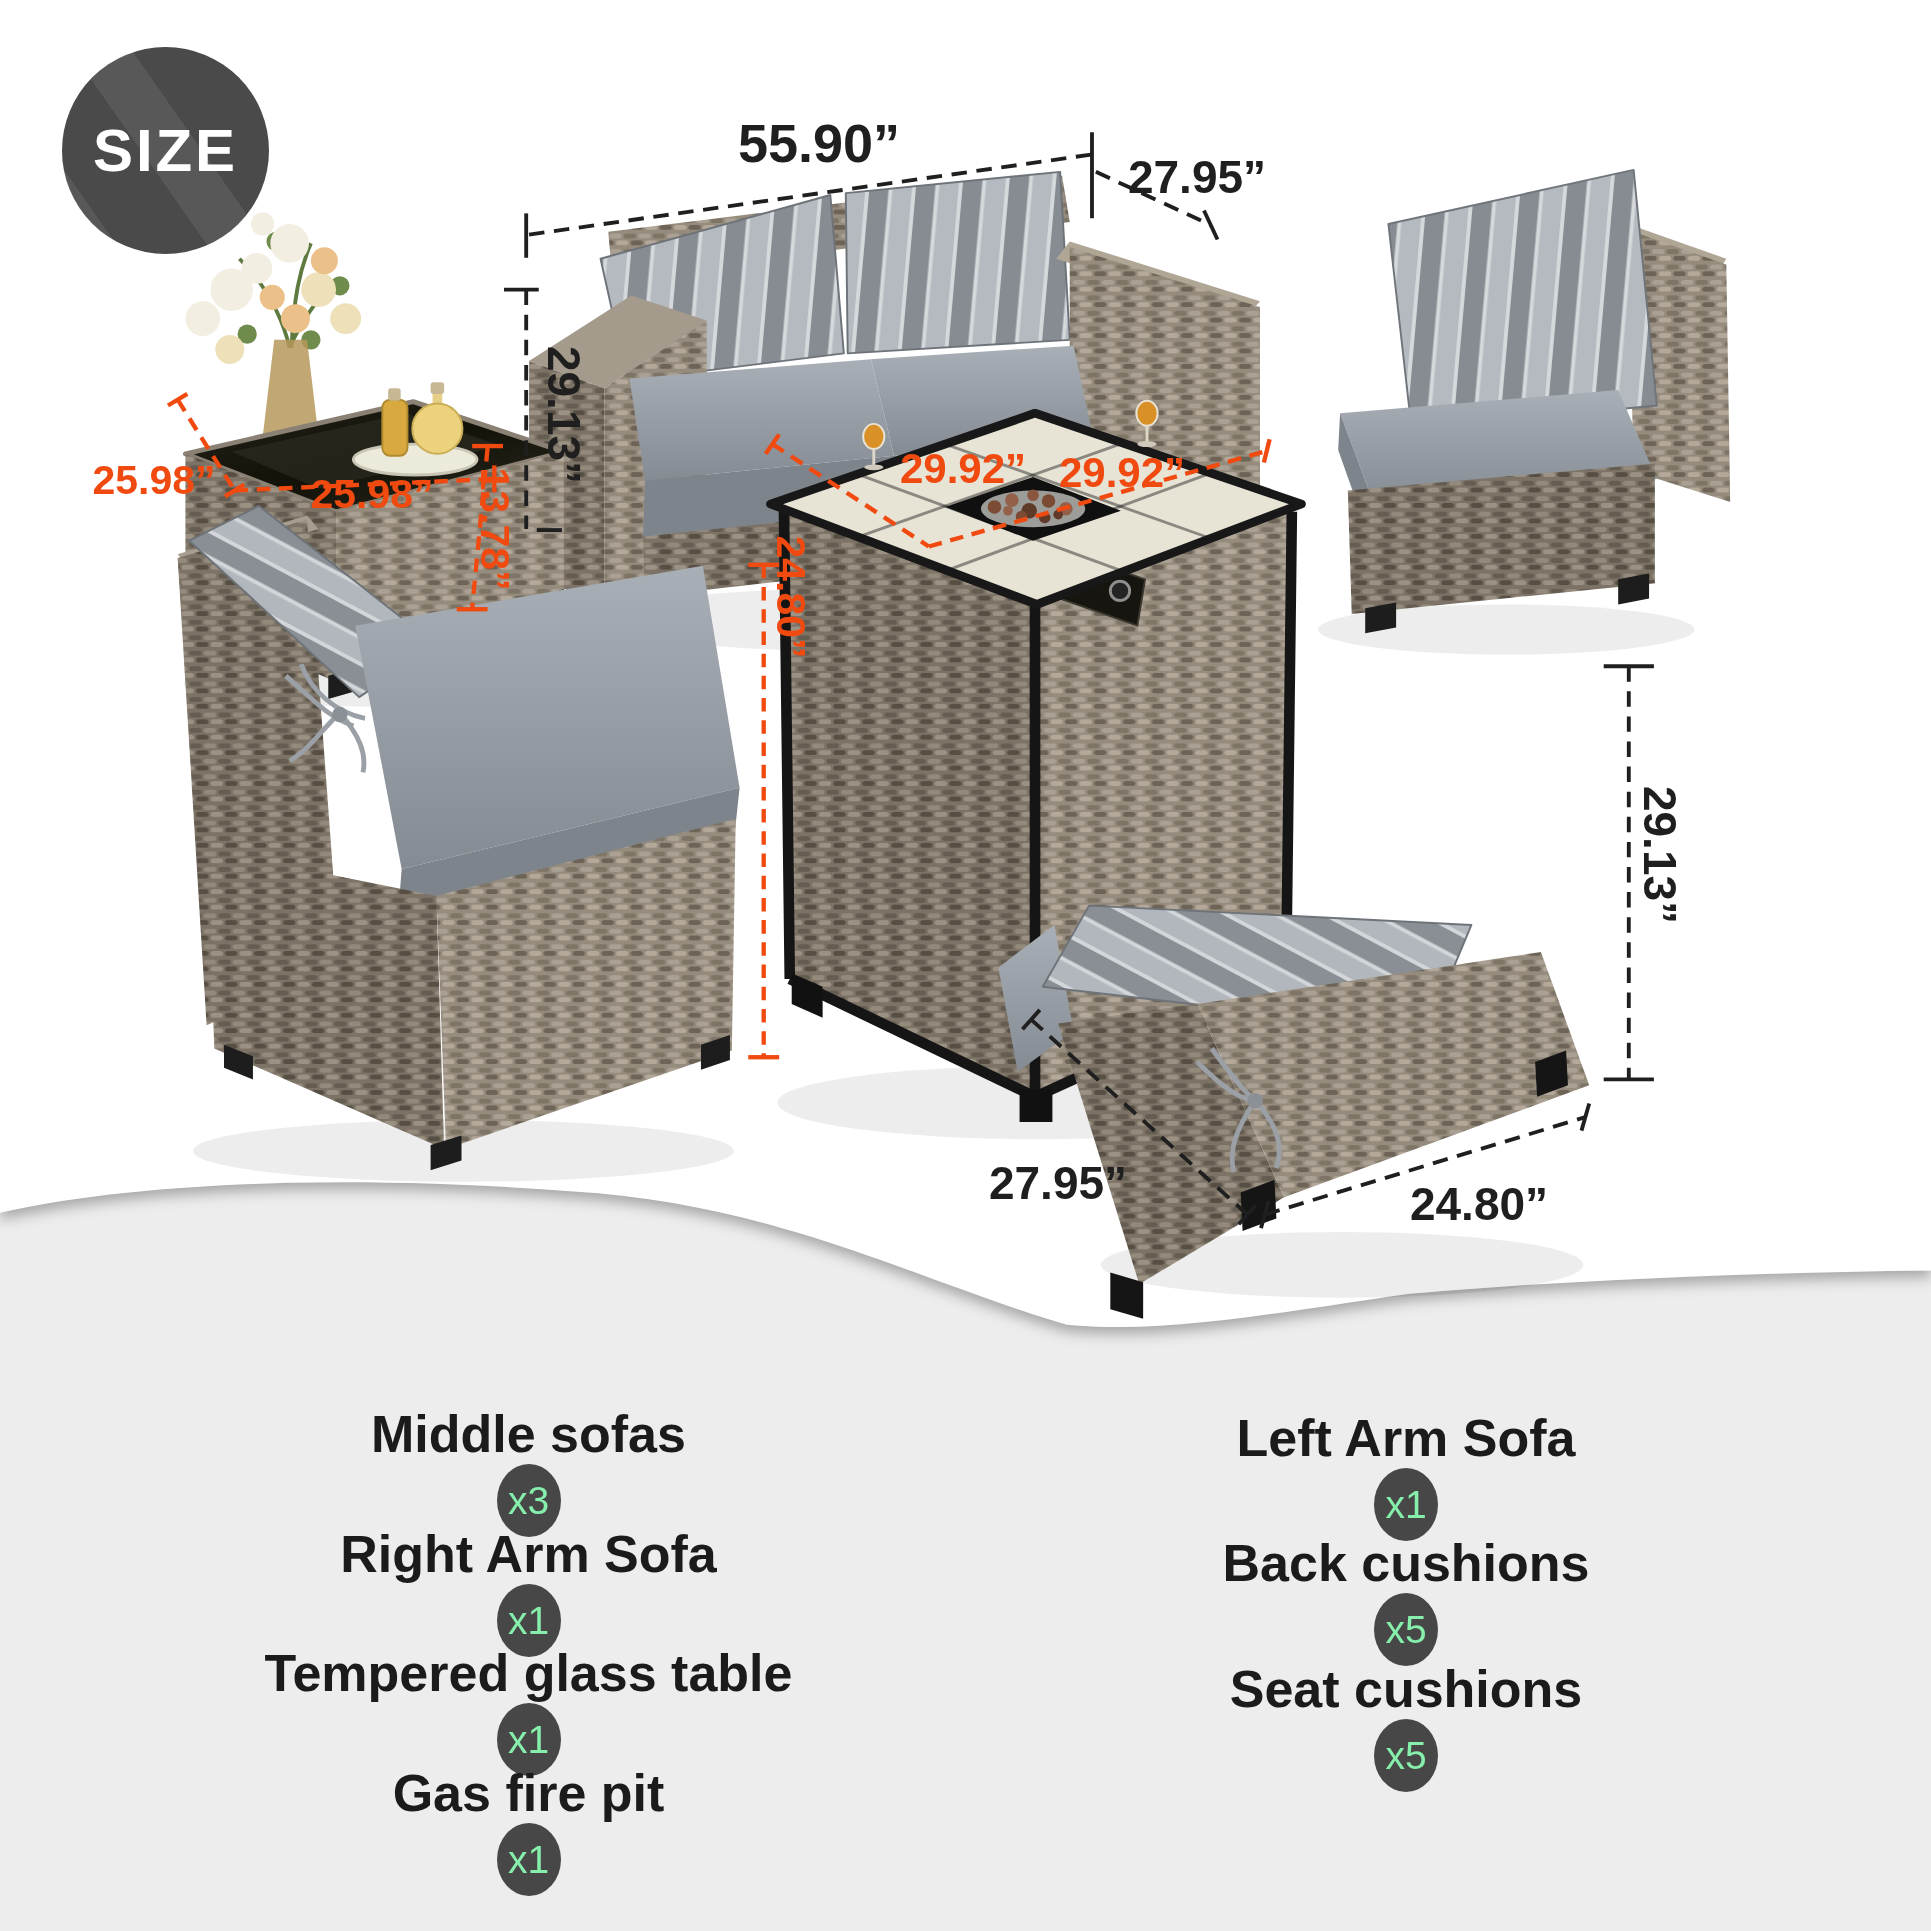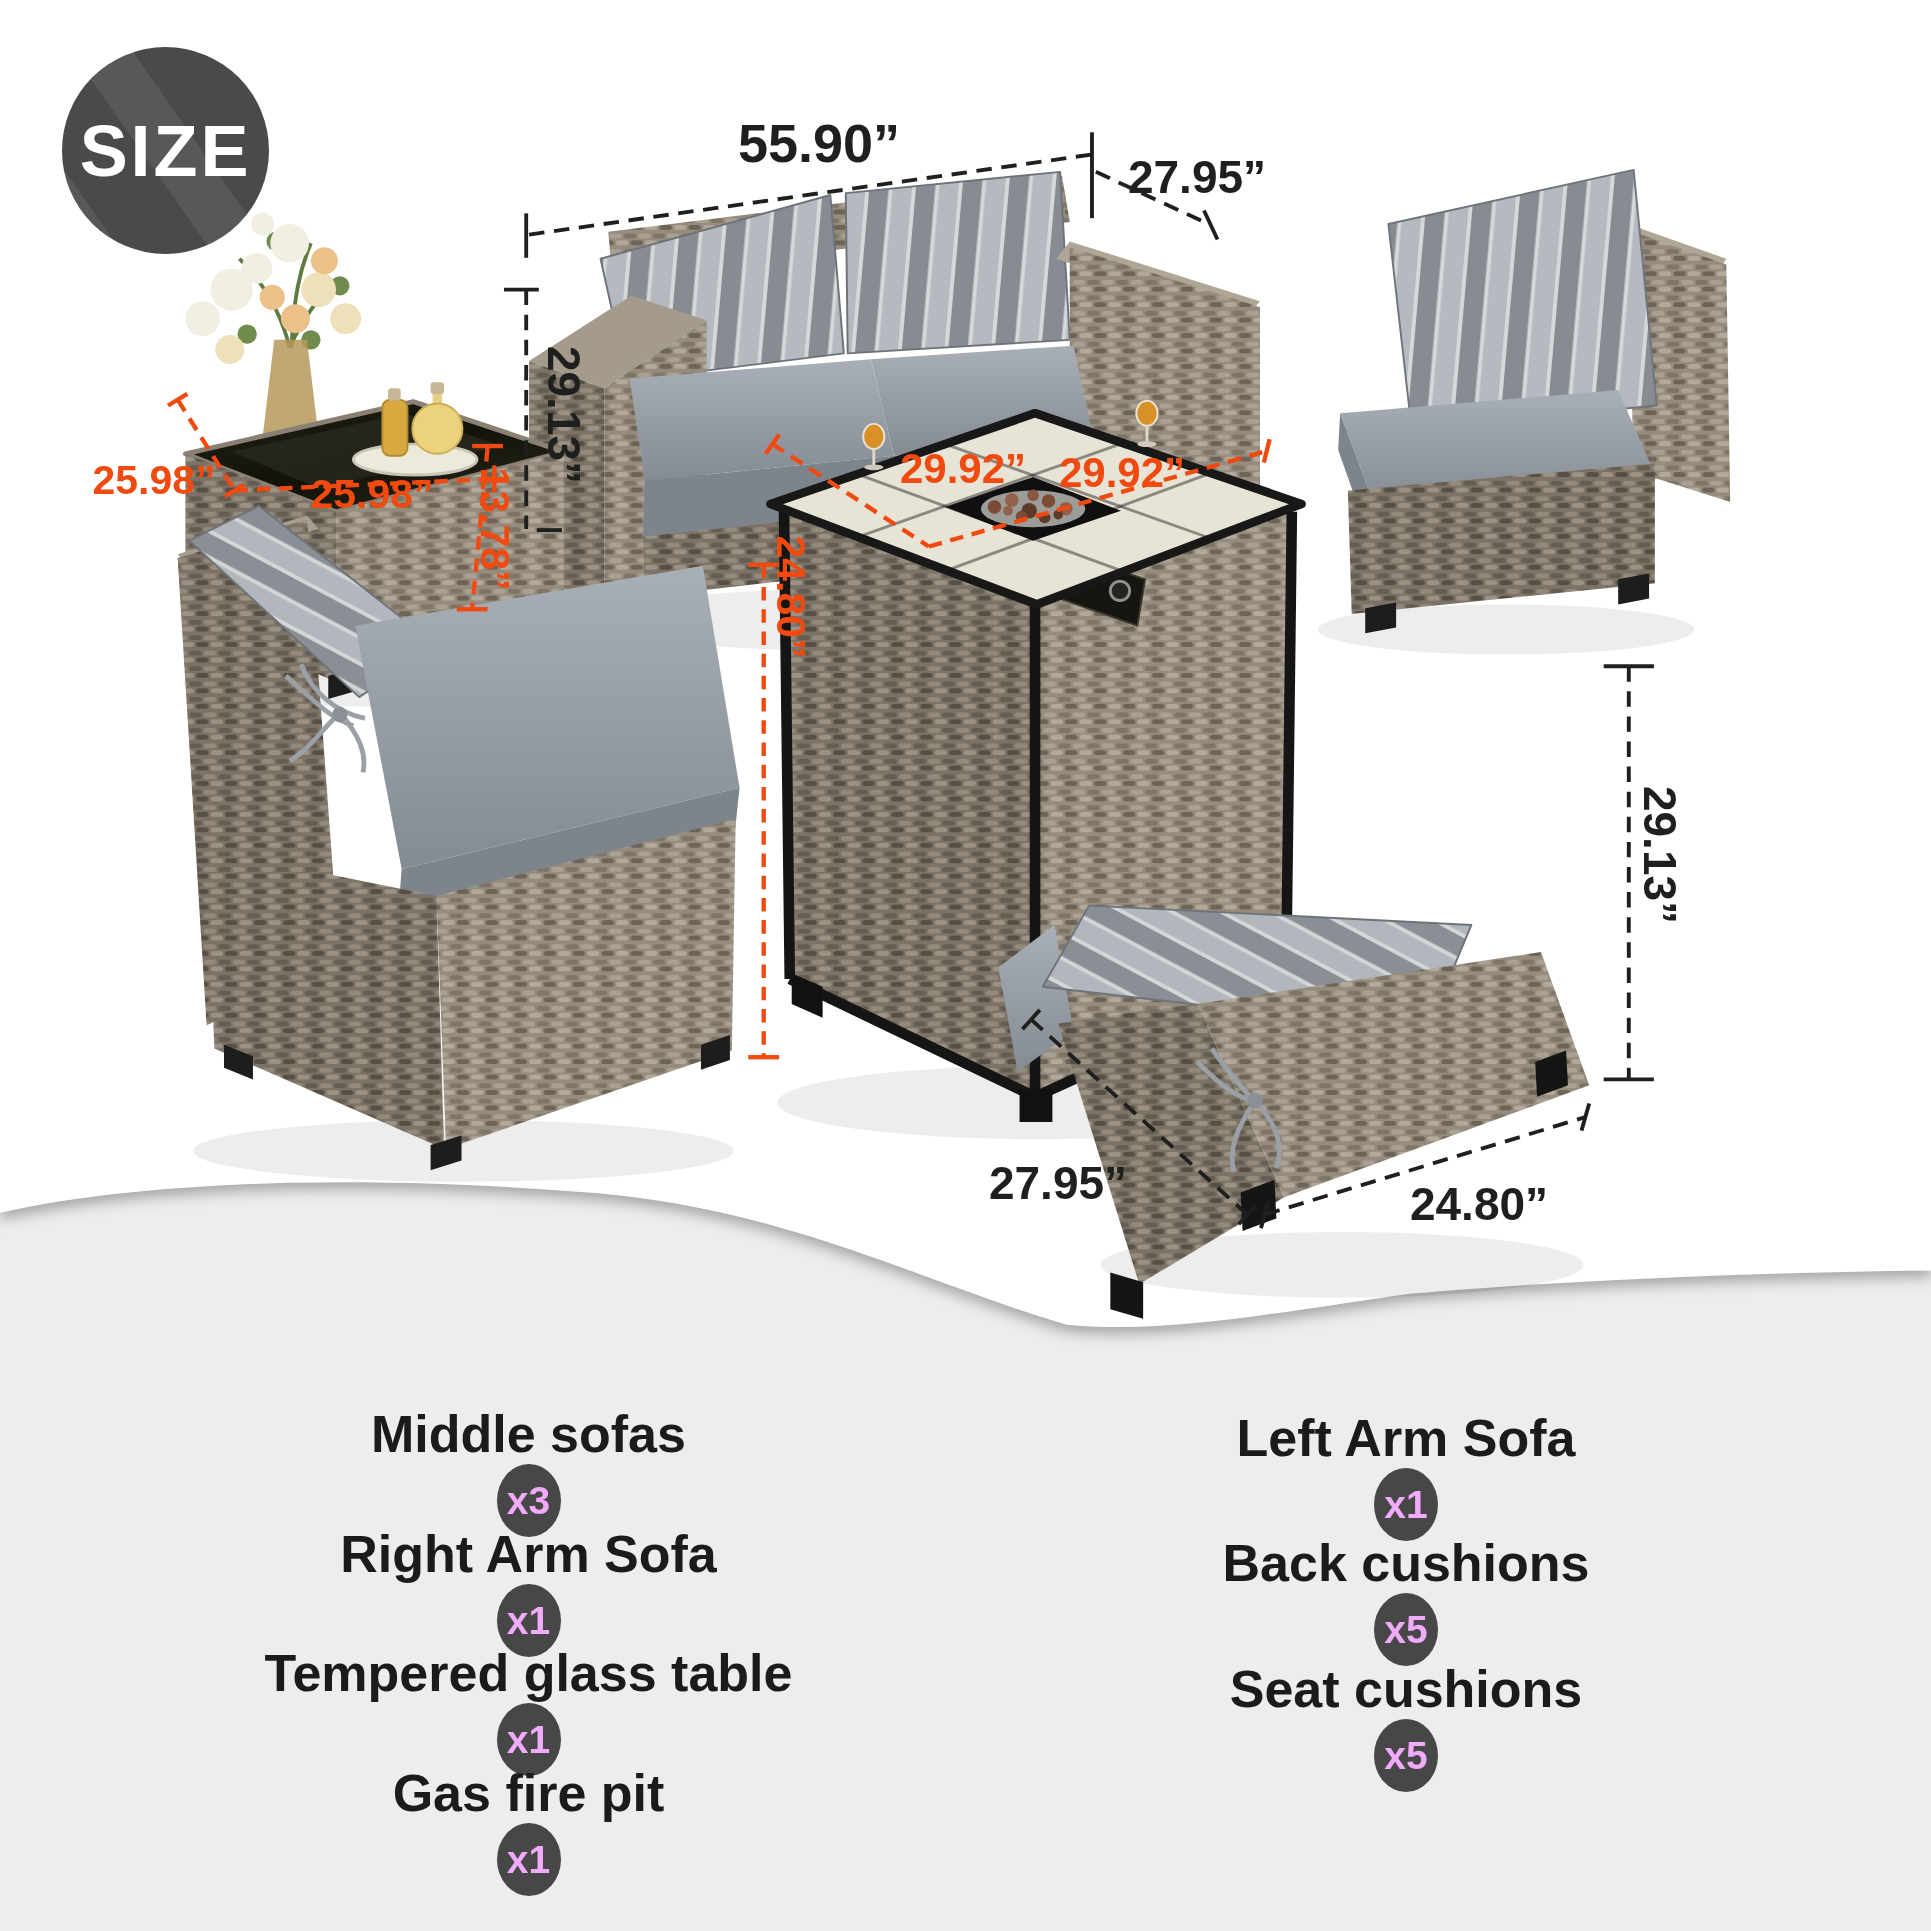--- a/index.html
+++ b/index.html
@@ -6,35 +6,35 @@
     font-family:"Liberation Sans", sans-serif;}
   #stage{position:relative;width:1931px;height:1931px;background:#fff;}
   #scene{position:absolute;left:0;top:0;}
   .wave-top{filter:drop-shadow(0 7px 7px rgba(0,0,0,.30));}
 
   
   .size-badge{position:absolute;left:62px;top:47px;width:207px;height:207px;border-radius:50%;
     background-color:var(--badge-bg,#4a4a4a);
     background-image:repeating-linear-gradient(55deg, rgba(255,255,255,.08) 0 50px, rgba(255,255,255,0) 50px 124px);
     display:flex;align-items:center;justify-content:center;
-    color:#fff;font-size:72px;font-weight:700;letter-spacing:2.9px;text-align:right;}
+    color:#fff;font-size:60px;font-weight:700;letter-spacing:2.9px;text-align:right;}
 
   
   .dim{position:absolute;transform:translate(-50%,-50%);white-space:nowrap;
     font-weight:700;color:var(--dim-text,#1f1f1f);line-height:1;}
   .dim.rot{transform:translate(-50%,-50%) rotate(90deg);}
   .dim.orange{color:var(--accent-orange,#f04a10);}
   .f52{font-size:54px;} .f48{font-size:46px;} .f44{font-size:42px;margin-left:41px;} .f42{font-size:41px;}
 
   
   .plist-row{position:absolute;display:flex;align-items:center;height:81px;flex-direction:column;}
   .plist-row .lbl{font-size:52px;font-weight:700;color:var(--list-text,#1b1b1b);white-space:nowrap;}
   .plist-row .rule{flex:1;height:4.8px;background:#111;margin:0 17.4px 0 25px;border-radius:2.9px;}
   .plist-row .cnt{flex:none;width:64px;height:73px;border-radius:50%;
-    background:var(--count-badge-bg,#474747);color:#f0abfc;font-size:39px;font-weight:700;
+    background:var(--count-badge-bg,#474747);color:#86efac;font-size:39px;font-weight:400;
     display:flex;align-items:center;justify-content:center;}
 </style>
 </head>
 <body>
 
 <div id="stage">
 
   <svg id="scene" width="1931" height="1931" viewBox="0 0 2000 2000">
     <defs>
       <pattern id="wk" width="30" height="16" patternUnits="userSpaceOnUse">

